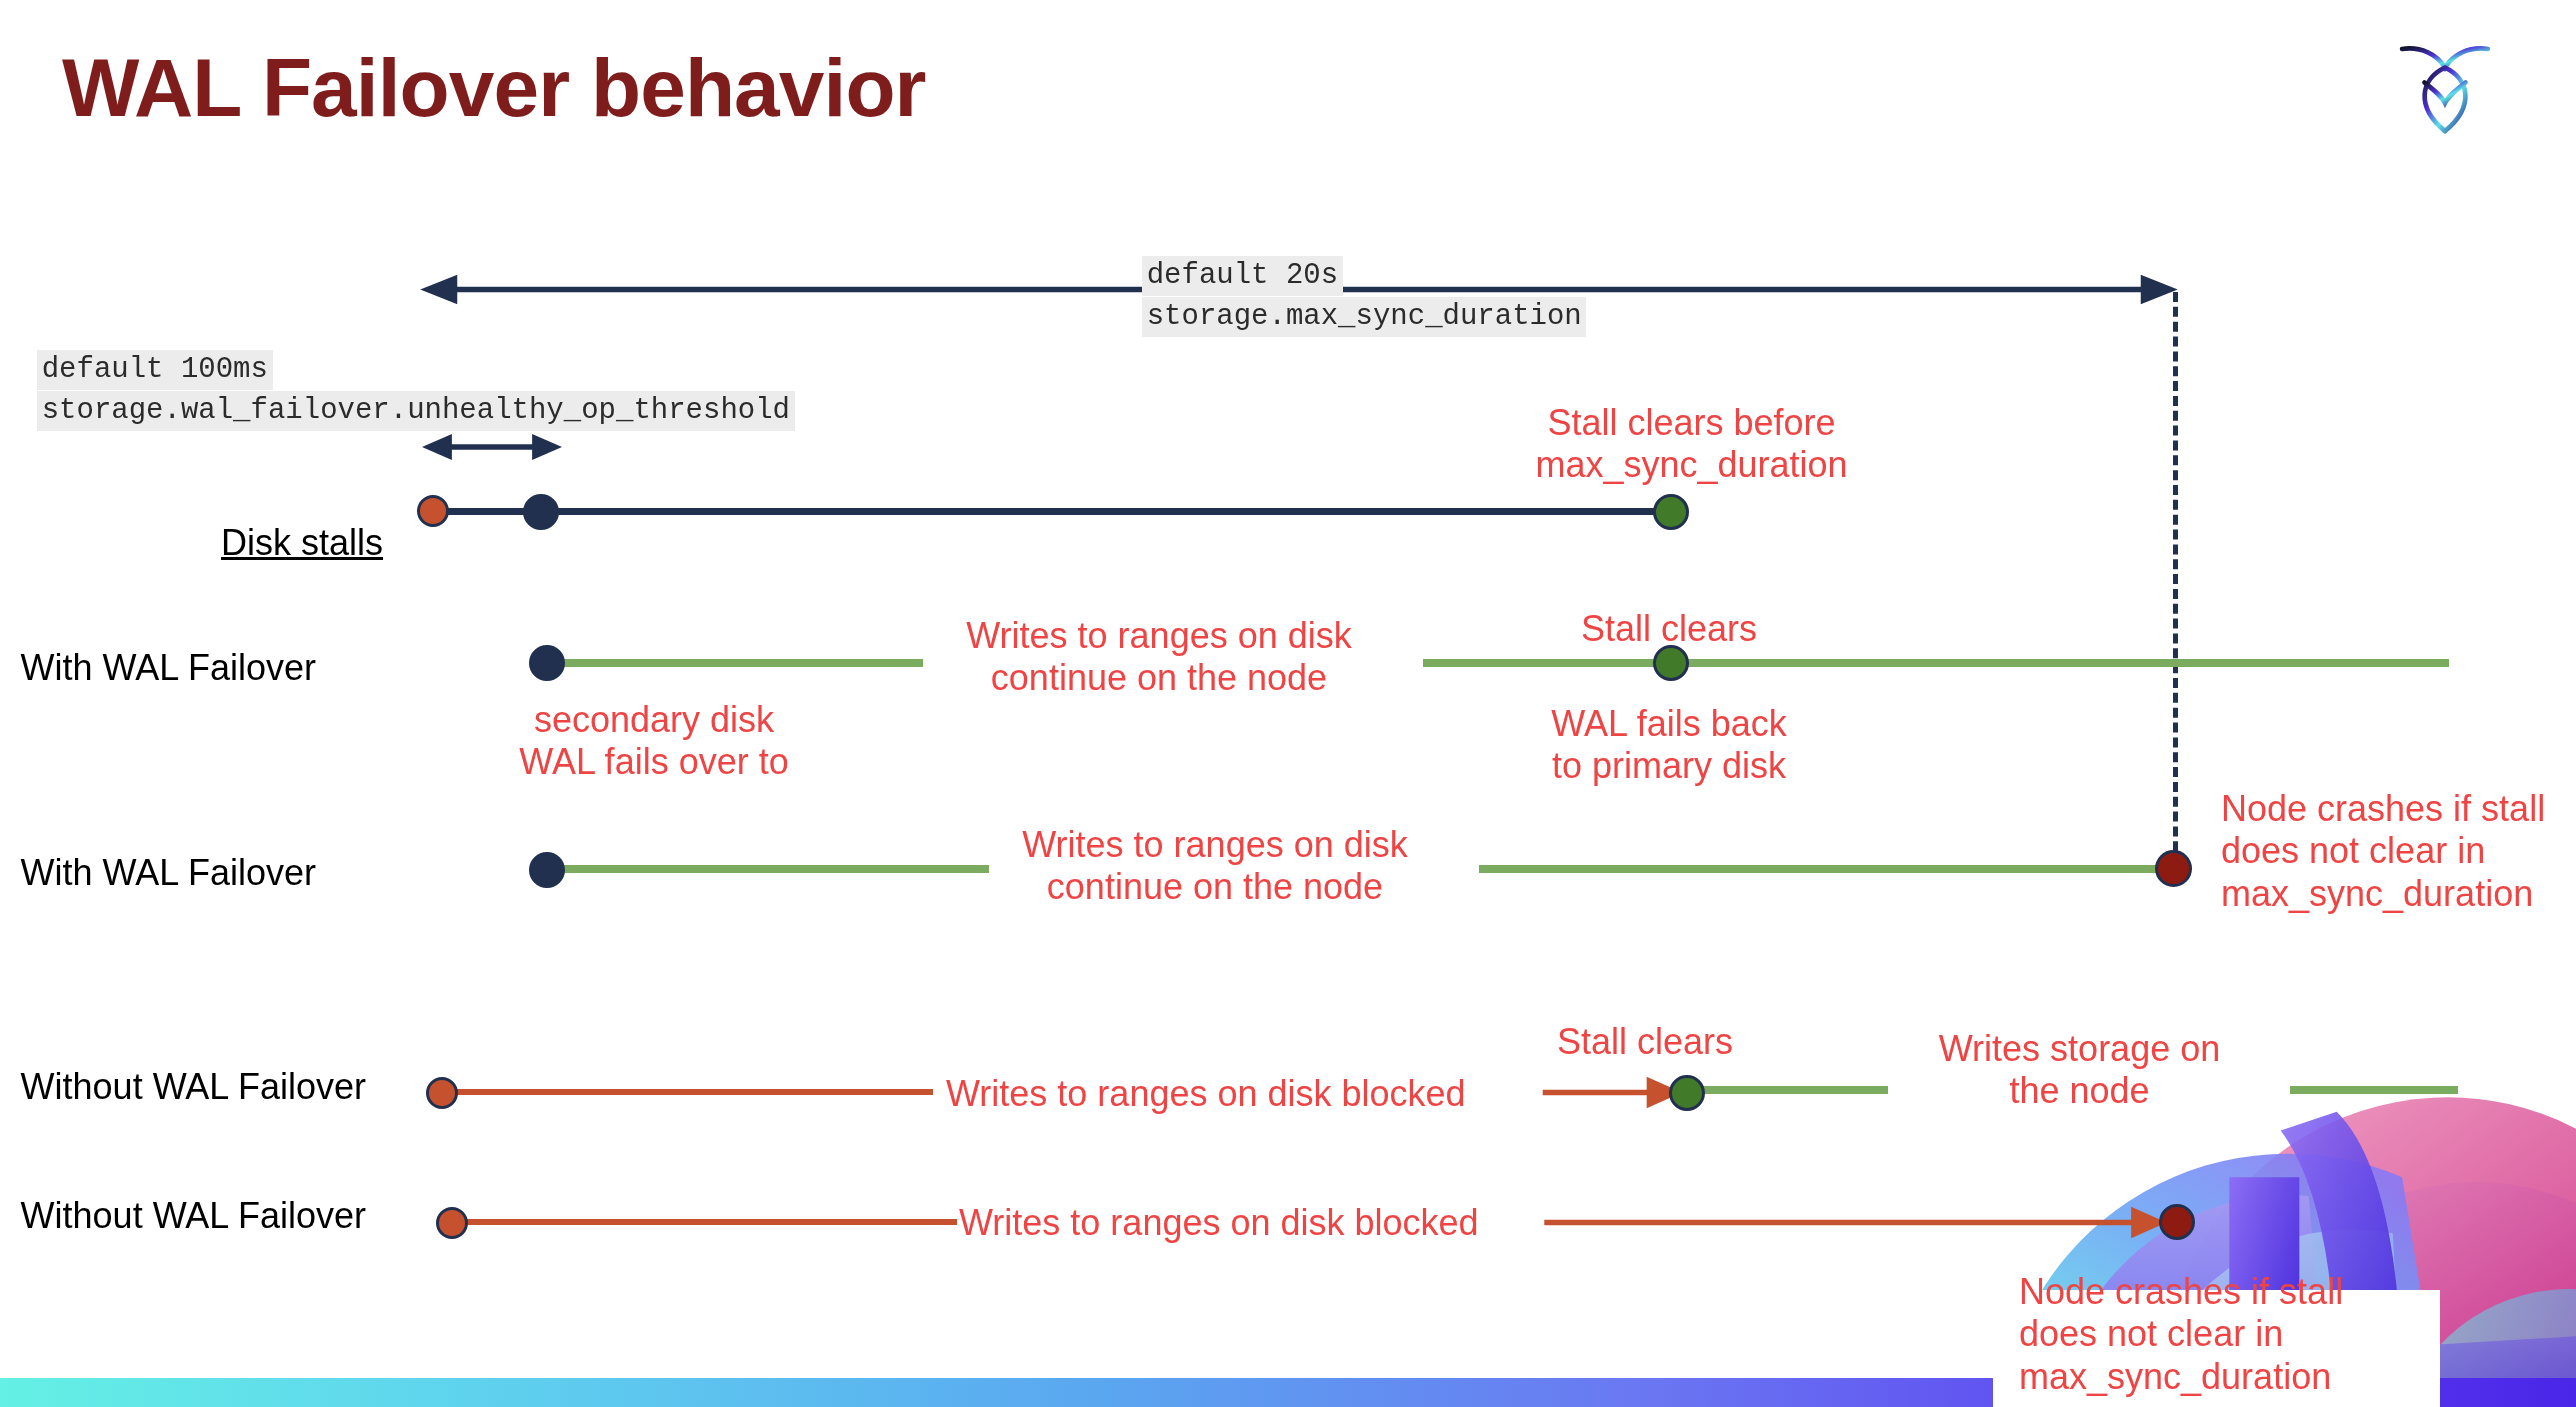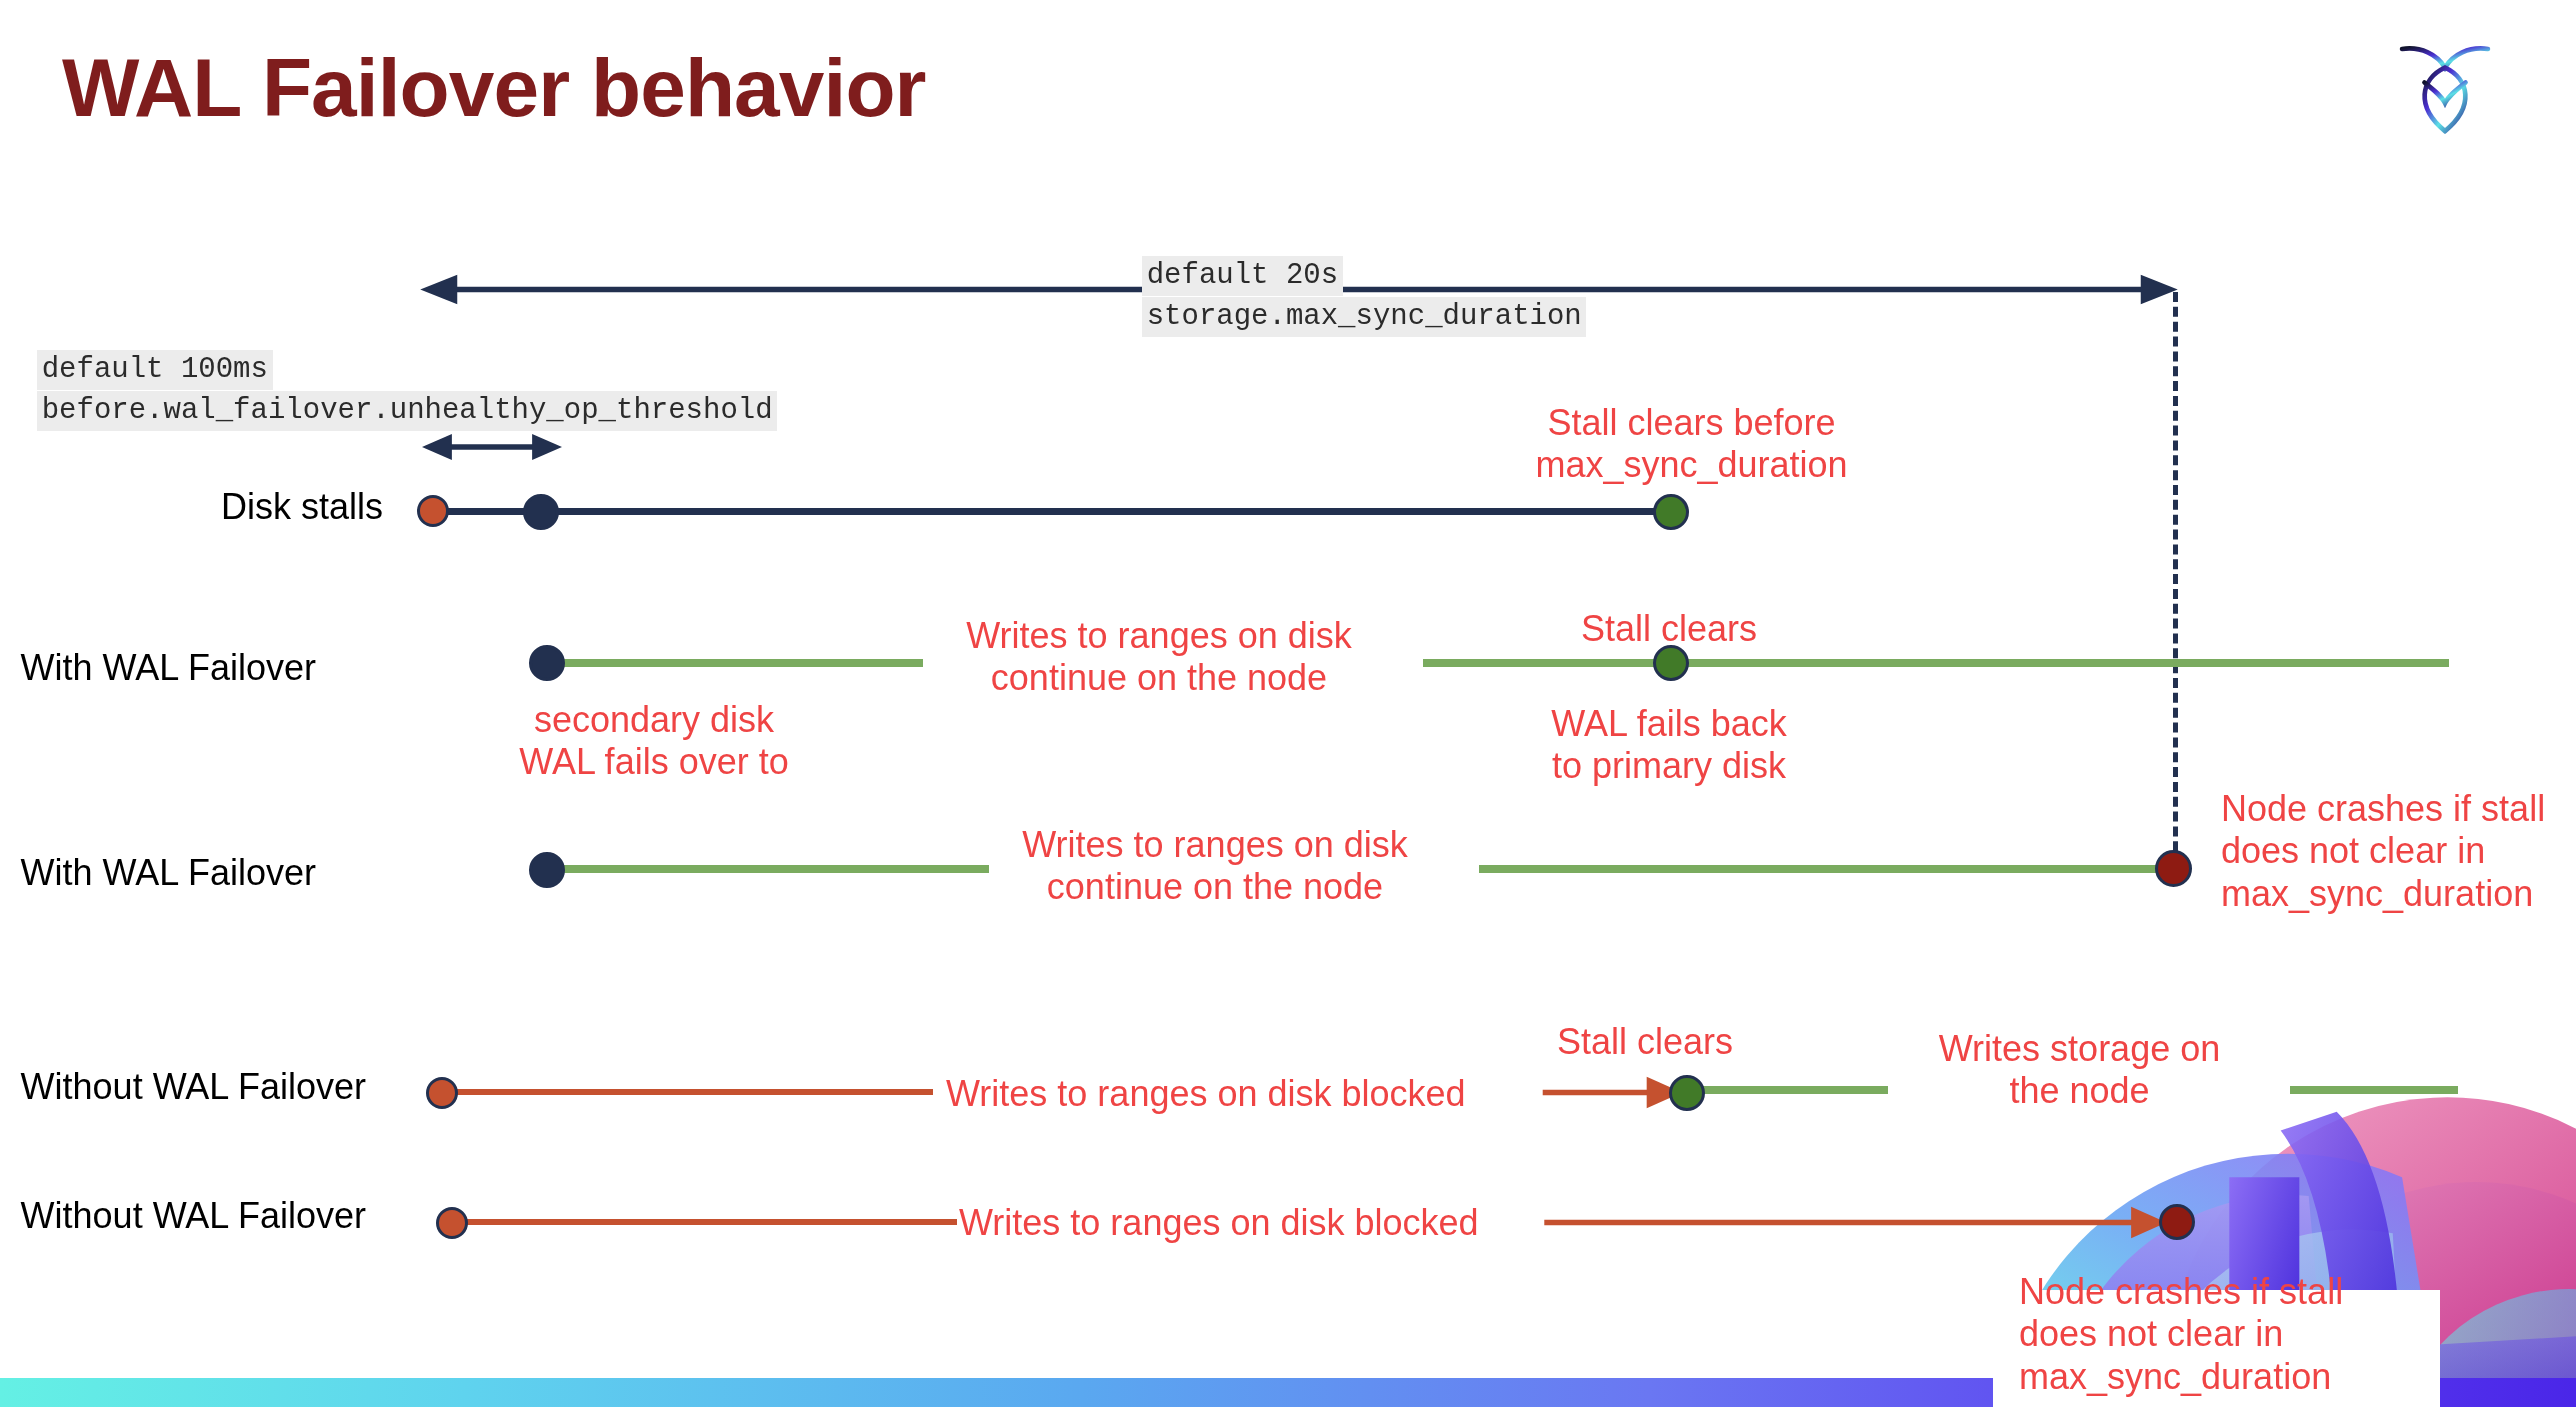--- a/index.html
+++ b/index.html
@@ -138,30 +138,30 @@
       <polygon points="1900,20 1860,4 1860,36" fill="#22304f"></polygon>
     </svg>
     <div class="code-chip" style="left:1142px;top:256px;">default 20s</div>
     <div class="code-chip" style="left:1142px;top:297px;">storage.max_sync_duration</div>
   </div>
 
   <div class="dashed-v" style="left:2173px;top:292px;height:589px;"></div>
 
   <div>
     <div class="code-chip" style="left:37px;top:350px;">default 100ms</div>
-    <div class="code-chip" style="left:37px;top:391px;">before.wal_failover.unhealthy_op_threshold</div>
+    <div class="code-chip" style="left:37px;top:391px;">storage.wal_failover.unhealthy_op_threshold</div>
     <svg style="position:absolute;left:422px;top:430px;" width="140" height="34" viewBox="0 0 150 36">
       <line x1="22" y1="18" x2="128" y2="18" stroke="#22304f" stroke-width="6"></line>
       <polygon points="0,18 32,4 32,32" fill="#22304f"></polygon>
       <polygon points="150,18 118,4 118,32" fill="#22304f"></polygon>
     </svg>
   </div>
 
   <div>
-    <div class="row-label" style="left:221px;top:486px;">Disk stalls</div>
+    <div class="row-label" style="left:221px;top:522px;text-decoration:underline;">Disk stalls</div>
 
     <div class="seg-navy" style="left:432px;top:508px;width:1243px;"></div>
 
     <div class="dot dot-red" style="left:417px;top:495px;width:32px;height:32px;"></div>
     <div class="dot dot-navy" style="left:523px;top:494px;width:36px;height:36px;"></div>
     <div class="dot dot-green" style="left:1653px;top:494px;width:36px;height:36px;"></div>
 
     <div class="note center" style="left:1514px;top:402px;width:355px;">
       <div>Stall clears before</div>
       <div>max_sync_duration</div>

